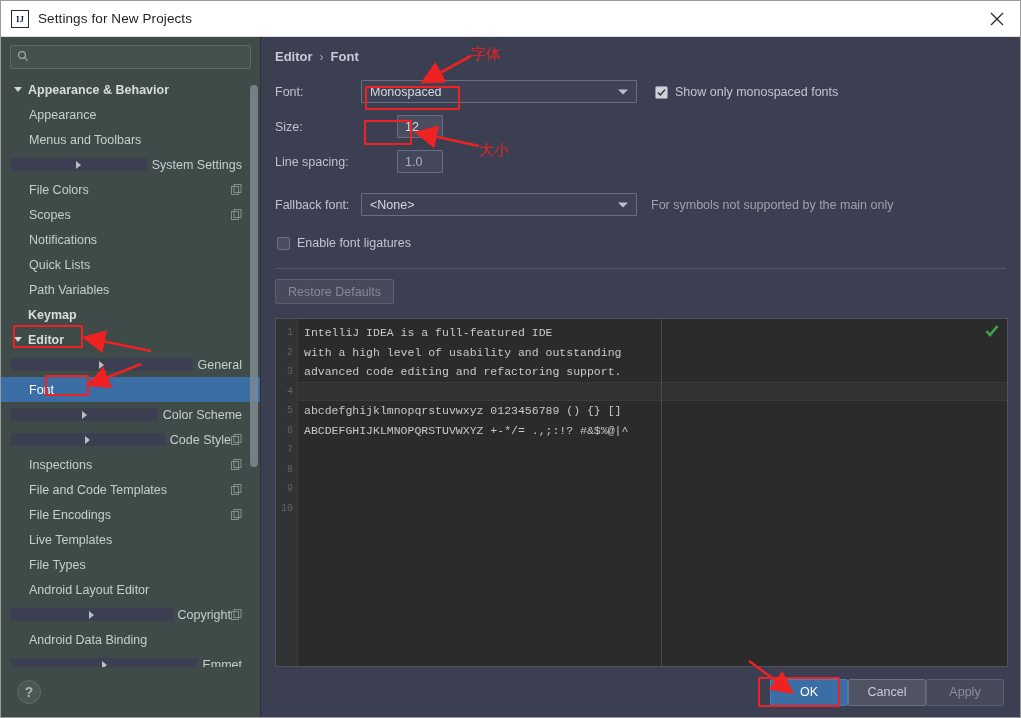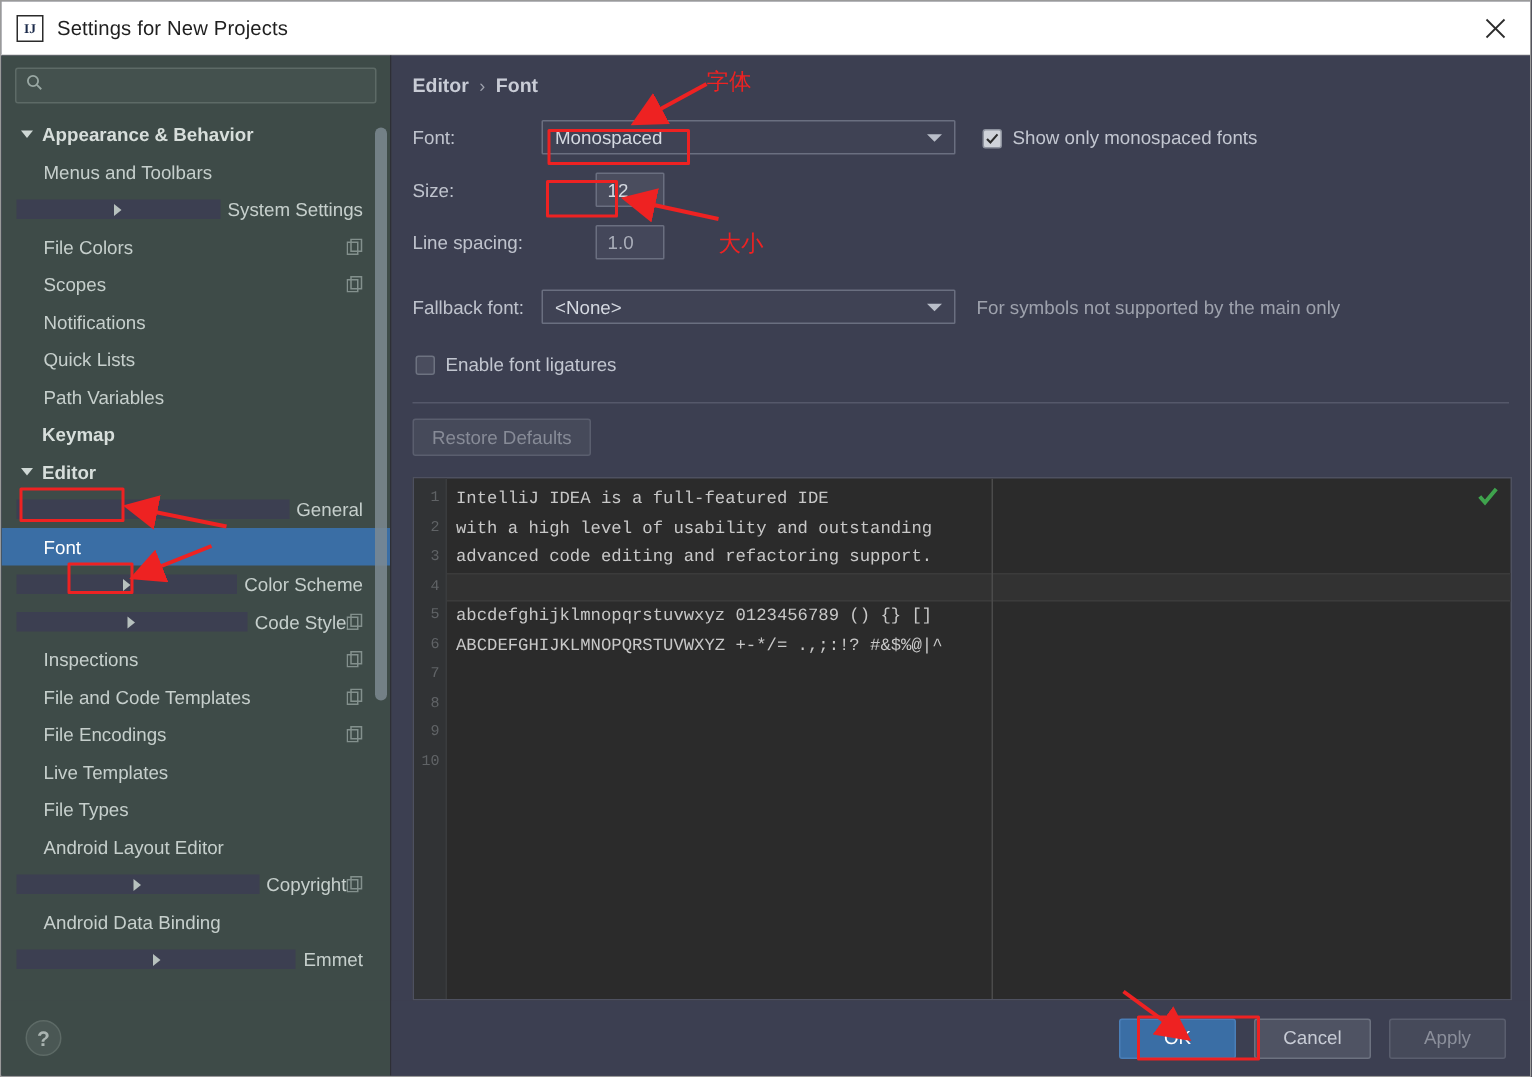--- a/index.html
+++ b/index.html
@@ -253,21 +253,21 @@
   }
   .preview-check {
     position: absolute; top: 5px; right: 8px;
     width: 14px; height: 14px;
   }
 
   
   .bottombar {
     flex: 0 0 50px; height: 50px;
     display: flex; align-items: center; justify-content: flex-end;
-    padding-right: 16px; gap: 12px;
+    padding-right: 16px; gap: 0;
     background: #3c3f51;
     position: relative;
   }
   .btn-ok {
     width: 78px; height: 27px;
     background: #3a6ea5; border: 1px solid #4a7fb8; color: #ffffff;
     font-size: 12.5px; border-radius: 2px;
     display: flex; align-items: center; justify-content: center; cursor: pointer;
     font-family: "Liberation Sans", sans-serif;
   }
@@ -325,20 +325,24 @@
             </svg>
           </span>
           <input class="search-input" type="text" placeholder="" style="">
         </div>
       </div>
 
       <div class="tree" id="tree">
           <div class="tree-row lv0 bold">
             <span class="twisty down"></span>
             <span class="tree-label">Appearance &amp; Behavior</span>
+          </div>
+          <div class="tree-row lv1">
+            <span class="twisty"></span>
+            <span class="tree-label">Appearance</span>
           </div>
           <div class="tree-row lv1">
             <span class="twisty"></span>
             <span class="tree-label">Menus and Toolbars</span>
           </div>
           <div class="tree-row lv1">
             <span class="twisty right"></span>
             <span class="tree-label">System Settings</span>
           </div>
           <div class="tree-row lv1">
@@ -574,15 +578,15 @@
       <line x1="748" y1="660" x2="789" y2="690" stroke="#ee2222" stroke-width="2.6" marker-end="url(#ah)"></line>
     </svg>
 
     <div class="anno-box" style="left:364px; top:85px; width:95px; height:24px;"></div>
     <div class="anno-box" style="left:363px; top:119px; width:48px; height:25px;"></div>
     <div class="anno-box" style="left:12px; top:324px; width:70px; height:23px;"></div>
     <div class="anno-box" style="left:44px; top:374px; width:44px; height:21px;"></div>
     <div class="anno-box" style="left:757px; top:676px; width:82px; height:30px;"></div>
 
     <div class="anno-text" style="left:470px; top:44px;">字体</div>
-    <div class="anno-text" style="left:478px; top:152px;">大小</div>
+    <div class="anno-text" style="left:478px; top:140px;">大小</div>
   </div>
 </div>
 
 </body></html>

